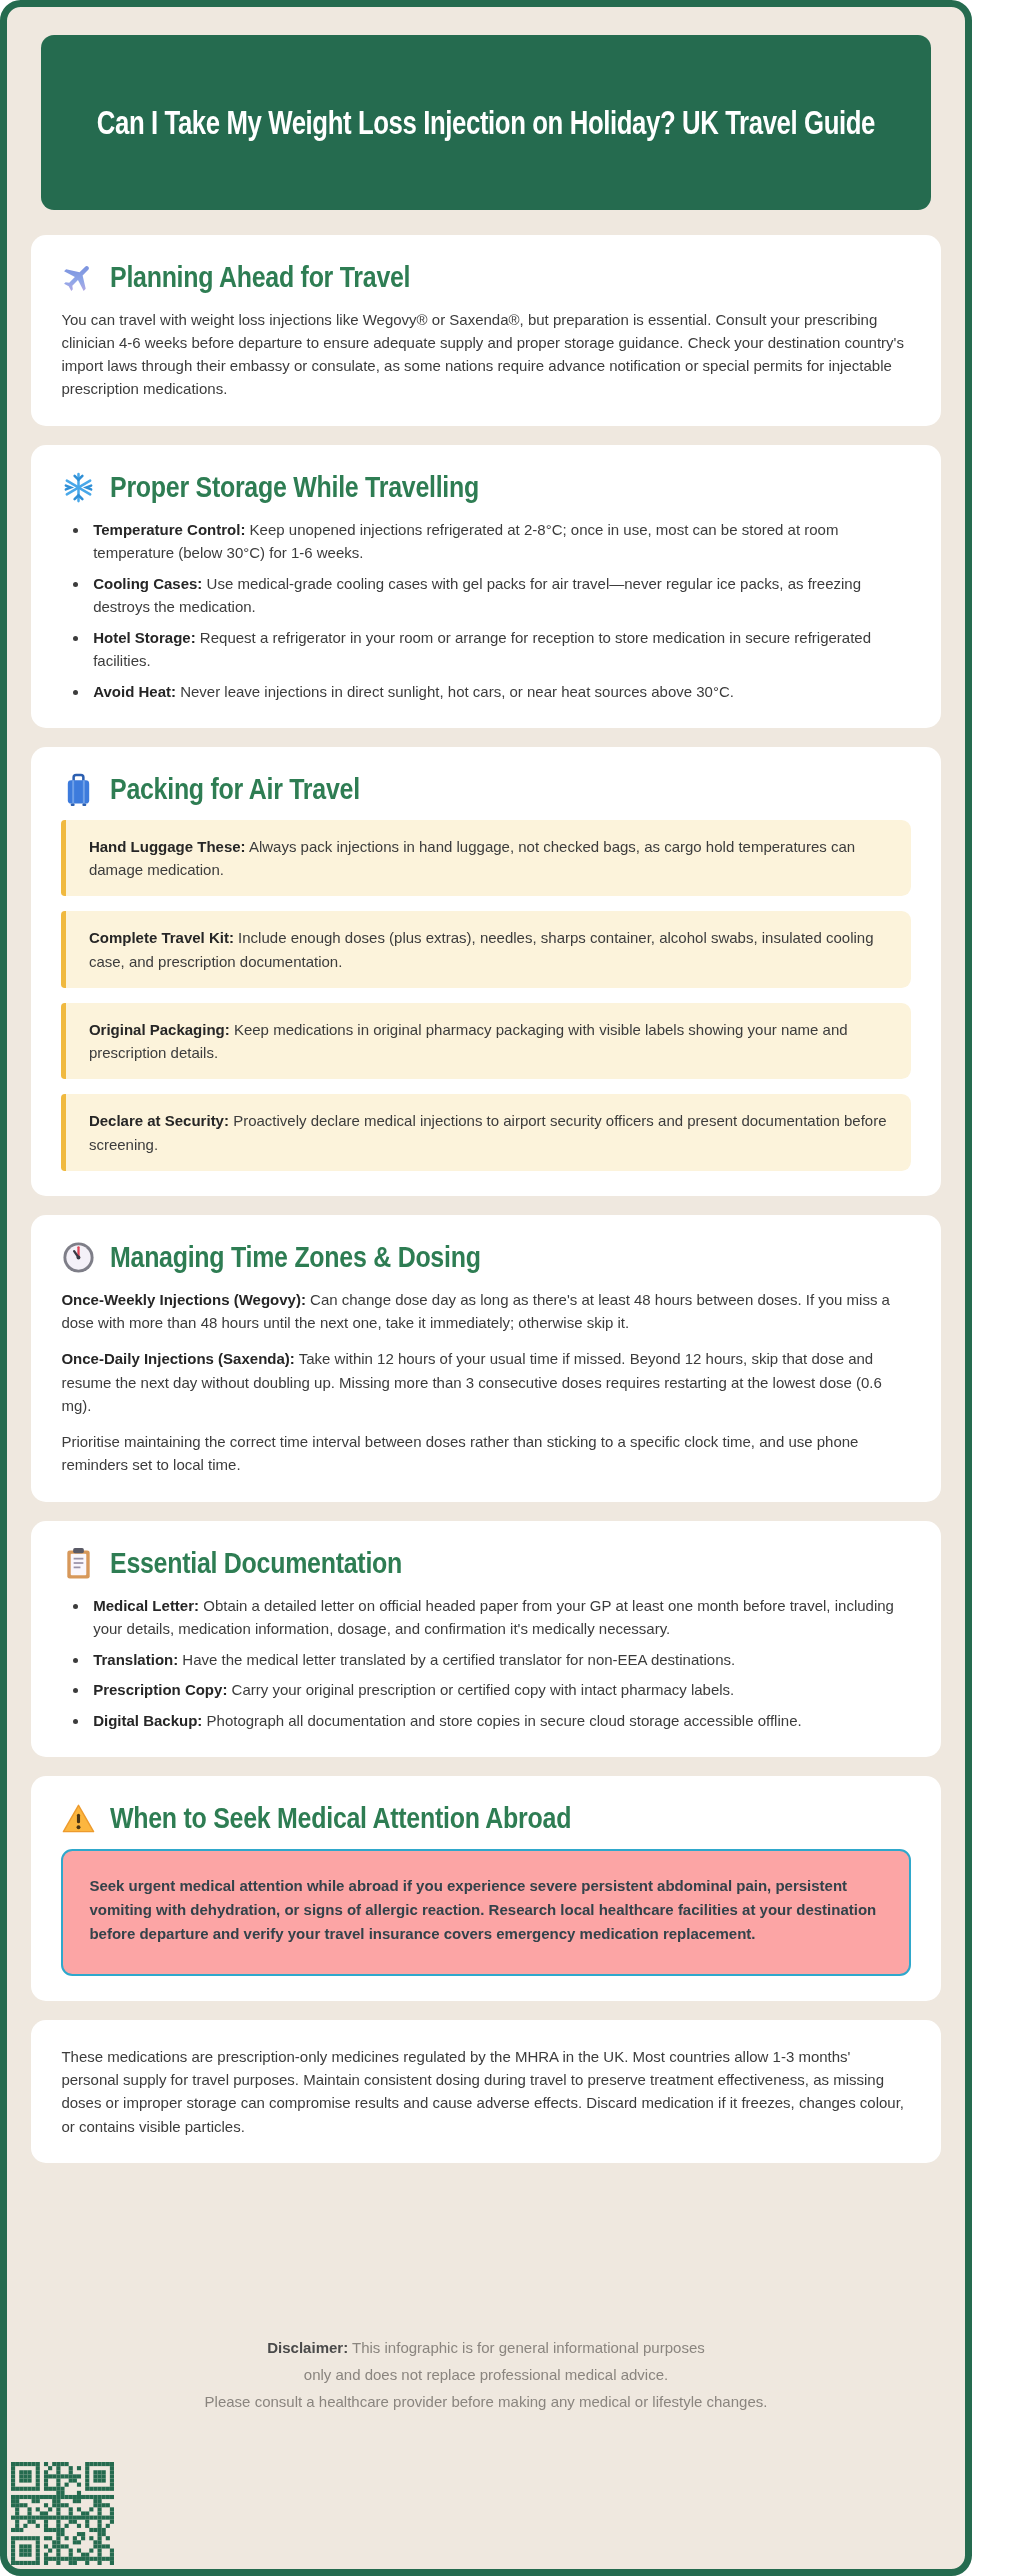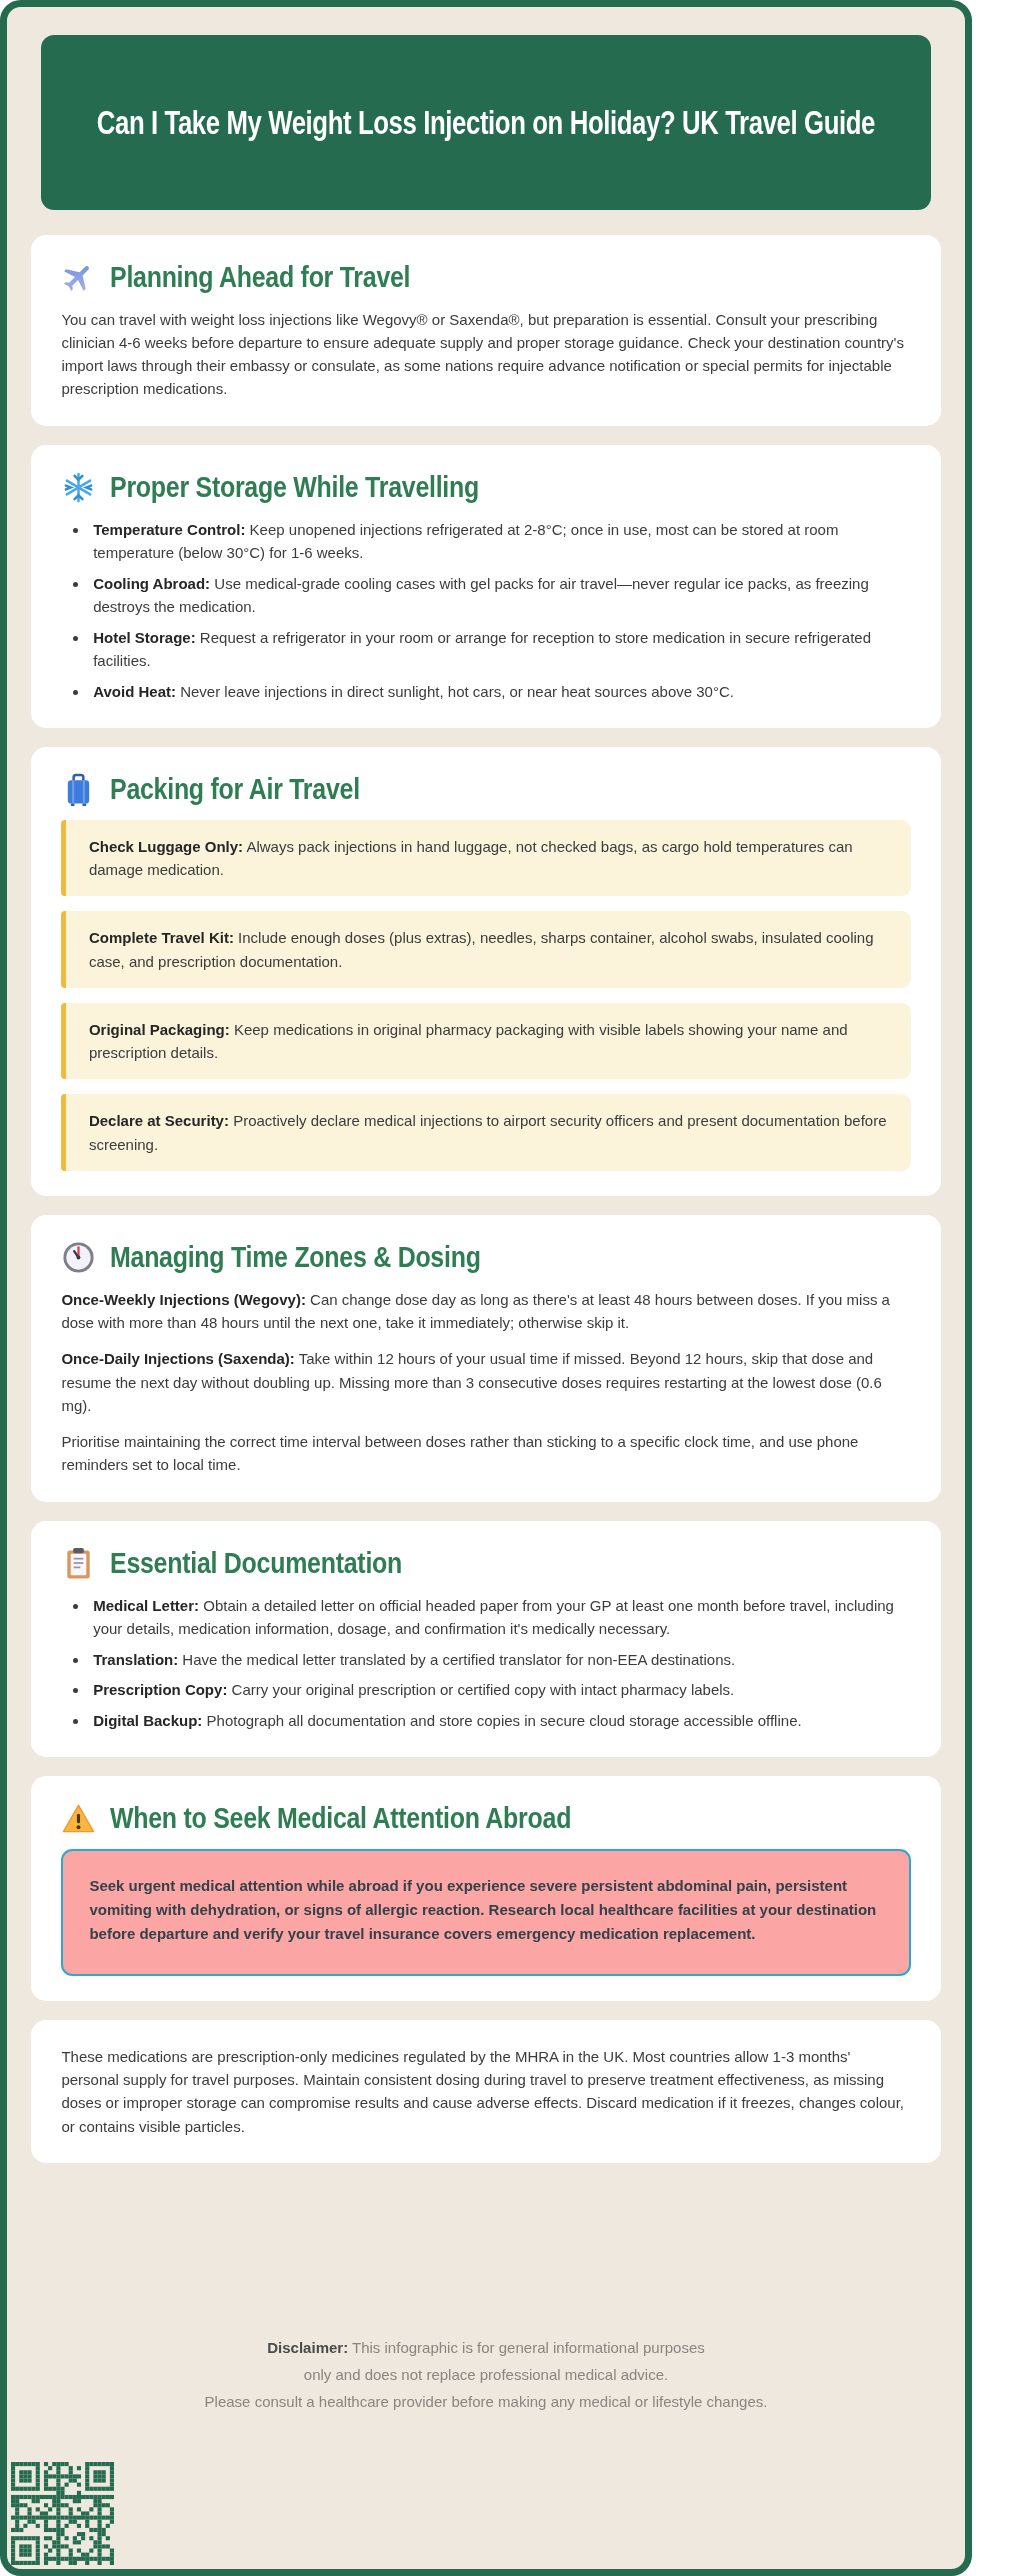--- a/index.html
+++ b/index.html
@@ -101,41 +101,41 @@
                 <path d="M14 30l4-4 4 4" stroke="#2F8FD6"></path>
                 <path d="M5 16l5 2-5 2" stroke="#2F8FD6"></path>
                 <path d="M31 16l-5 2 5 2" stroke="#2F8FD6"></path>
               </g>
             </svg>
           </span>
           <span class="heading-text">Proper Storage While Travelling</span>
         </div>
         <ul class="bullet-list">
           <li><strong>Temperature Control:</strong> Keep unopened injections refrigerated at 2-8°C; once in use, most can be stored at room temperature (below 30°C) for 1-6 weeks.</li>
-          <li><strong>Cooling Abroad:</strong> Use medical-grade cooling cases with gel packs for air travel—never regular ice packs, as freezing destroys the medication.</li>
+          <li><strong>Cooling Cases:</strong> Use medical-grade cooling cases with gel packs for air travel—never regular ice packs, as freezing destroys the medication.</li>
           <li><strong>Hotel Storage:</strong> Request a refrigerator in your room or arrange for reception to store medication in secure refrigerated facilities.</li>
           <li><strong>Avoid Heat:</strong> Never leave injections in direct sunlight, hot cars, or near heat sources above 30°C.</li>
         </ul>
       </section>
       <section class="card">
         <div class="heading-row">
           <span class="icon">
             <svg viewBox="0 0 36 36">
               <path d="M13 9V5.5A2.5 2.5 0 0 1 15.5 3h5A2.5 2.5 0 0 1 23 5.5V9" fill="none" stroke="#2C5FB0" stroke-width="2.6"></path>
               <rect x="7" y="8.5" width="22" height="24" rx="3.5" fill="#3D7BDC"></rect>
               <line x1="12.5" y1="8.5" x2="12.5" y2="32.5" stroke="#6FA0E8" stroke-width="2"></line>
               <line x1="23.5" y1="8.5" x2="23.5" y2="32.5" stroke="#6FA0E8" stroke-width="2"></line>
               <rect x="10" y="32.5" width="4" height="2.5" rx="1" fill="#2C5FB0"></rect>
               <rect x="22" y="32.5" width="4" height="2.5" rx="1" fill="#2C5FB0"></rect>
             </svg>
           </span>
           <span class="heading-text">Packing for Air Travel</span>
         </div>
         <div class="highlight">
-          <p><strong>Check Luggage Only:</strong> Always pack injections in hand luggage, not checked bags, as cargo hold temperatures can damage medication.</p>
+          <p><strong>Hand Luggage These:</strong> Always pack injections in hand luggage, not checked bags, as cargo hold temperatures can damage medication.</p>
         </div>
         <div class="highlight">
           <p><strong>Complete Travel Kit:</strong> Include enough doses (plus extras), needles, sharps container, alcohol swabs, insulated cooling case, and prescription documentation.</p>
         </div>
         <div class="highlight">
           <p><strong>Original Packaging:</strong> Keep medications in original pharmacy packaging with visible labels showing your name and prescription details.</p>
         </div>
         <div class="highlight">
           <p><strong>Declare at Security:</strong> Proactively declare medical injections to airport security officers and present documentation before screening.</p>
         </div>

